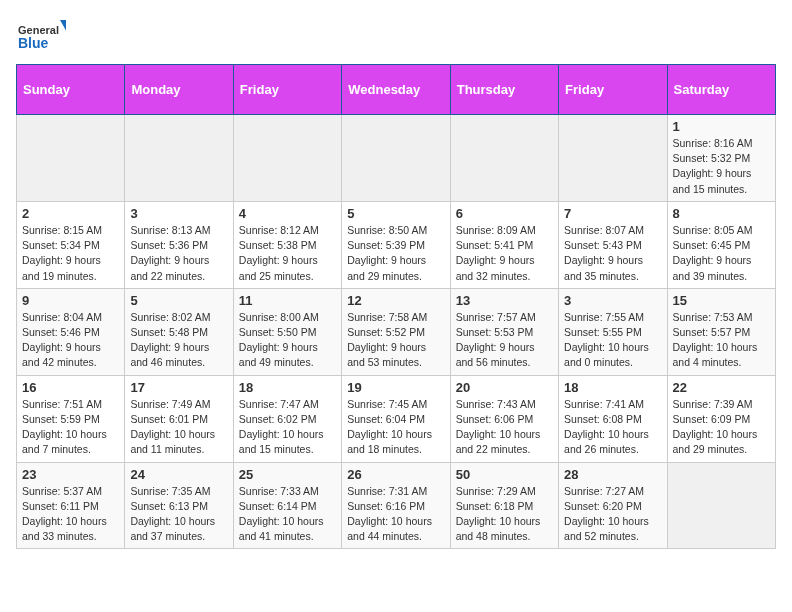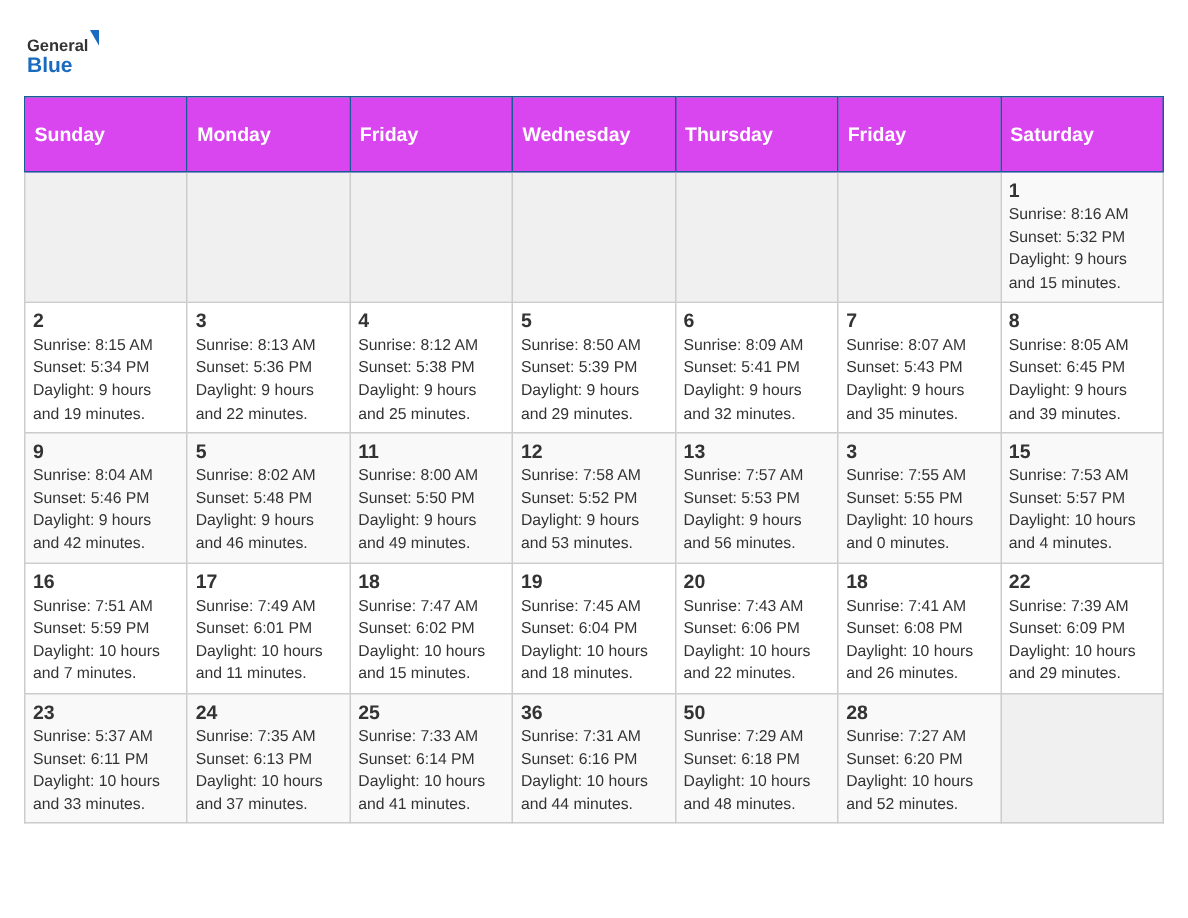--- a/index.html
+++ b/index.html
@@ -268,21 +268,21 @@
 Sunset: 6:13 PM
 Daylight: 10 hours and 37 minutes.</div>
         </td>
         <td>
           <span class="day-number">25</span>
           <div class="day-info">Sunrise: 7:33 AM
 Sunset: 6:14 PM
 Daylight: 10 hours and 41 minutes.</div>
         </td>
         <td>
-          <span class="day-number">36</span>
+          <span class="day-number">26</span>
           <div class="day-info">Sunrise: 7:31 AM
 Sunset: 6:16 PM
 Daylight: 10 hours and 44 minutes.</div>
         </td>
         <td>
           <span class="day-number">50</span>
           <div class="day-info">Sunrise: 7:29 AM
 Sunset: 6:18 PM
 Daylight: 10 hours and 48 minutes.</div>
         </td>

